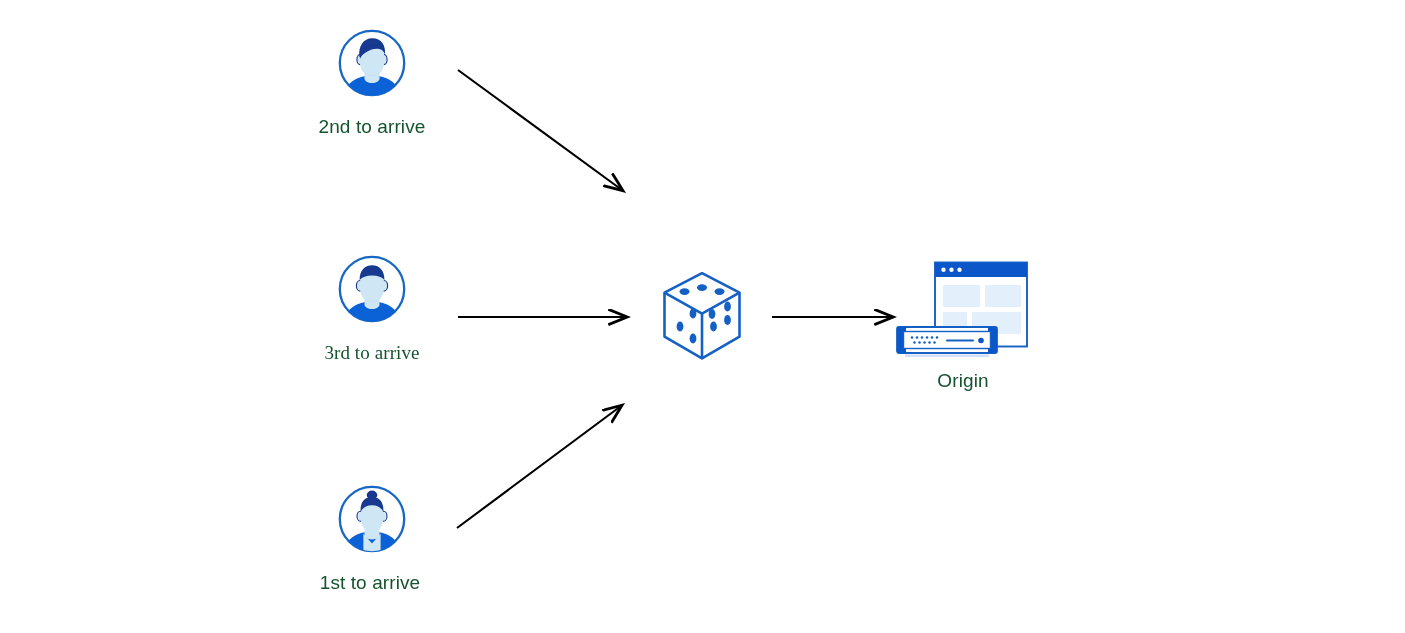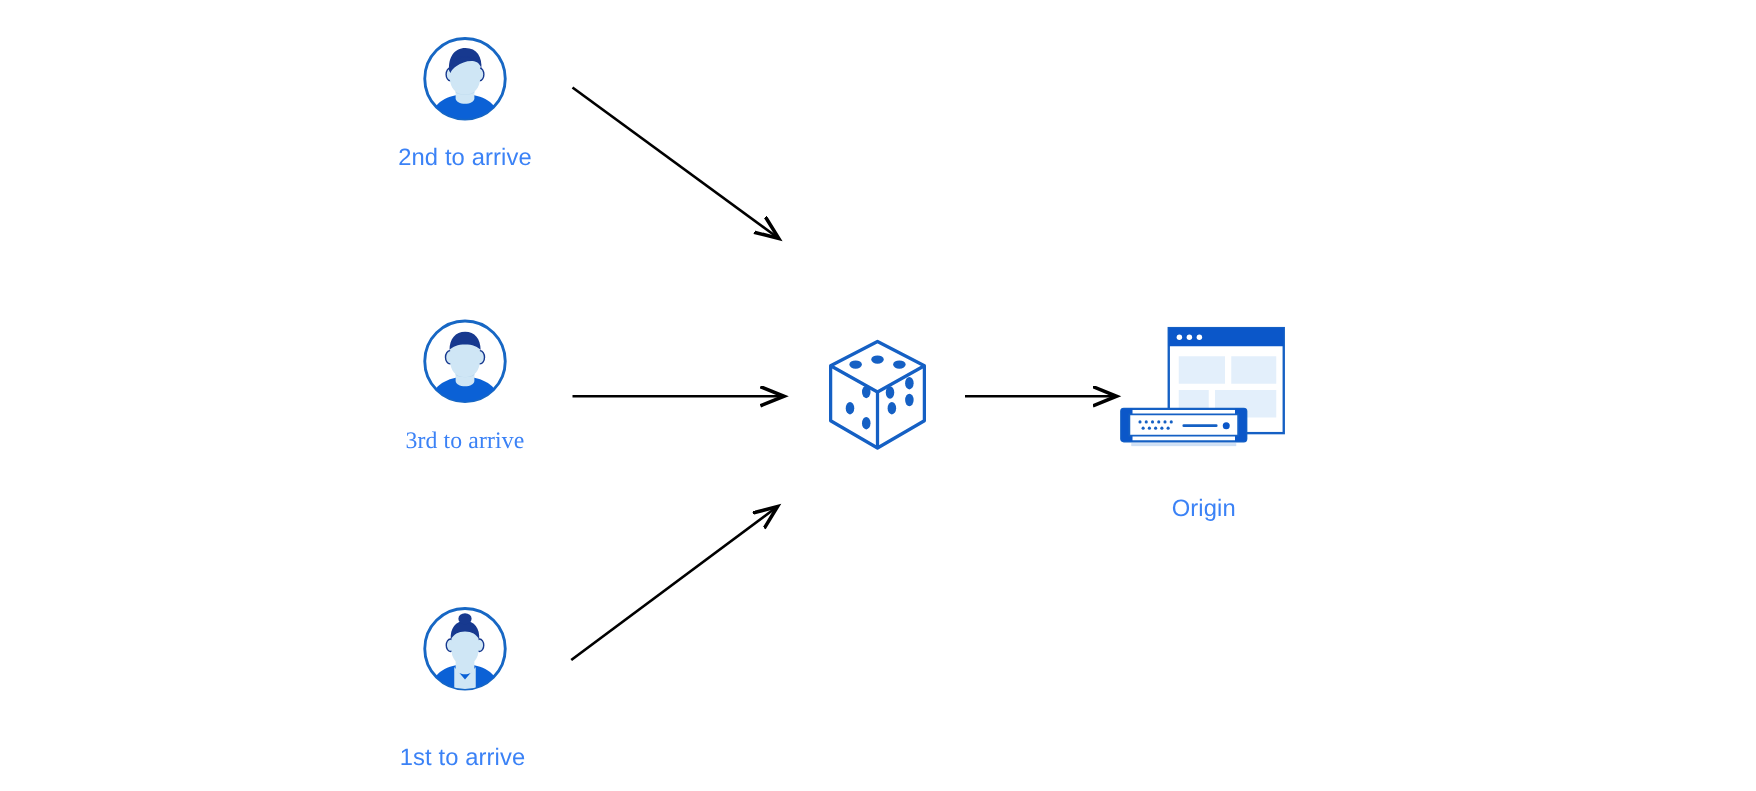--- a/index.html
+++ b/index.html
@@ -20,21 +20,21 @@
   }
   .node {
     position: absolute;
   }
   .icon-wrap {
     position: absolute;
   }
   .node-label {
     position: absolute;
     font-size: 19px;
-    color: #3b82f6;
+    color: #14532d;
     letter-spacing: 0.1px;
     white-space: nowrap;
     text-align: center;
     line-height: 1.2;
   }
   .arrow-layer {
     position: absolute;
     left: 0;
     top: 0;
     width: 1405px;
@@ -125,21 +125,21 @@
           <path d="M 27.5 40 L 42.5 40 L 42.5 51 C 42.5 53.6 39 55.4 35 55.4 C 31 55.4 27.5 53.6 27.5 51 Z" fill="#cfe6f5"></path>
           <path d="M 26.4 49.6 L 35 59.6 L 43.6 49.6 L 43.6 70 L 26.4 70 Z" fill="#cfe6f5"></path>
           <ellipse cx="23.4" cy="32.2" rx="3.4" ry="5.0" fill="#cfe6f5" stroke="#17398f" stroke-width="1.1"></ellipse>
           <ellipse cx="46.6" cy="32.2" rx="3.4" ry="5.0" fill="#cfe6f5" stroke="#17398f" stroke-width="1.1"></ellipse>
           <path d="M 24.0 29.5 C 24.0 19.2 28.6 14.0 35 14.0 C 41.4 14.0 46.0 19.2 46.0 29.5 L 46.0 34.5 C 46.0 43.2 41.4 47.8 35 47.8 C 28.6 47.8 24.0 43.2 24.0 34.5 Z" fill="#cfe6f5"></path>
           <path d="M 23.6 27.8 C 23.0 18.4 27.6 12.8 35.0 12.8 C 42.4 12.8 47.0 18.4 46.4 27.8 C 44.2 23.4 40.4 21.2 35.0 21.2 C 29.6 21.2 25.8 23.4 23.6 27.8 Z" fill="#17398f"></path>
           <ellipse cx="35" cy="11.0" rx="5.3" ry="4.4" fill="#17398f"></ellipse>
         </g>
       </svg>
     </div>
-    <div class="node-label" style="left:-64px; top:88px; width:194px;margin-top:24px;">1st to arrive</div>
+    <div class="node-label" style="left:-64px; top:88px; width:194px;">1st to arrive</div>
   </div>
 
   <div class="node" style="left:660px; top:270px;">
     <div class="icon-wrap" style="left:0; top:0; width:84px; height:92px;">
       <svg width="84" height="92" viewBox="0 0 84 92">
         <g fill="none" stroke="#1560c4" stroke-width="2.6" stroke-linejoin="round">
           <path d="M 42 3.2 L 79.5 22.6 L 79.5 66.6 L 42 88.4 L 4.5 66.6 L 4.5 22.6 Z"></path>
           <path d="M 4.5 22.6 L 42 43.6 L 79.5 22.6"></path>
           <path d="M 42 43.6 L 42 88.4"></path>
         </g>
@@ -192,16 +192,16 @@
             <circle cx="31.5" cy="84.5" r="1.25"></circle>
               <circle cx="36.5" cy="84.5" r="1.25"></circle>
             <circle cx="41.5" cy="84.5" r="1.25"></circle>
           </g>
           <line x1="54" y1="82.5" x2="80" y2="82.5" stroke="#1560c4" stroke-width="2.1" stroke-linecap="round"></line>
           <circle cx="88" cy="82.5" r="2.8" fill="#0b57c9"></circle>
           <rect x="12" y="96.5" width="84" height="2.4" fill="#cfe0f5"></rect>
         </g>
       </svg>
     </div>
-    <div class="node-label" style="left:-27px; top:139px; width:194px;">Origin</div>
+    <div class="node-label" style="left:-27px; top:112px; width:194px;">Origin</div>
   </div>
 
 </div>
 
 </body></html>

